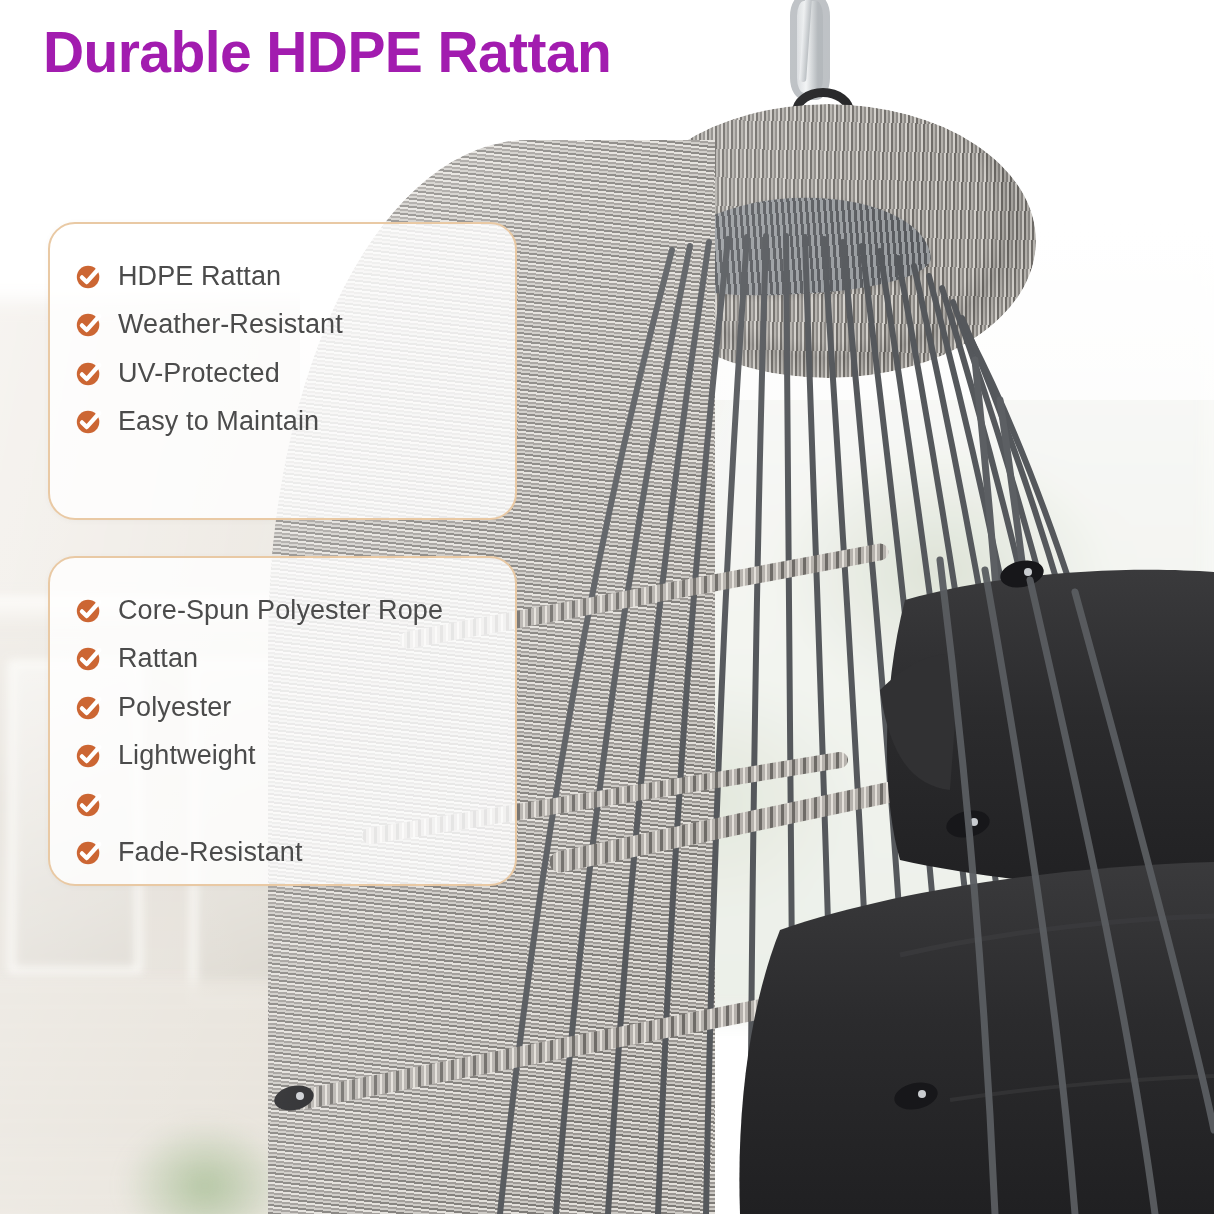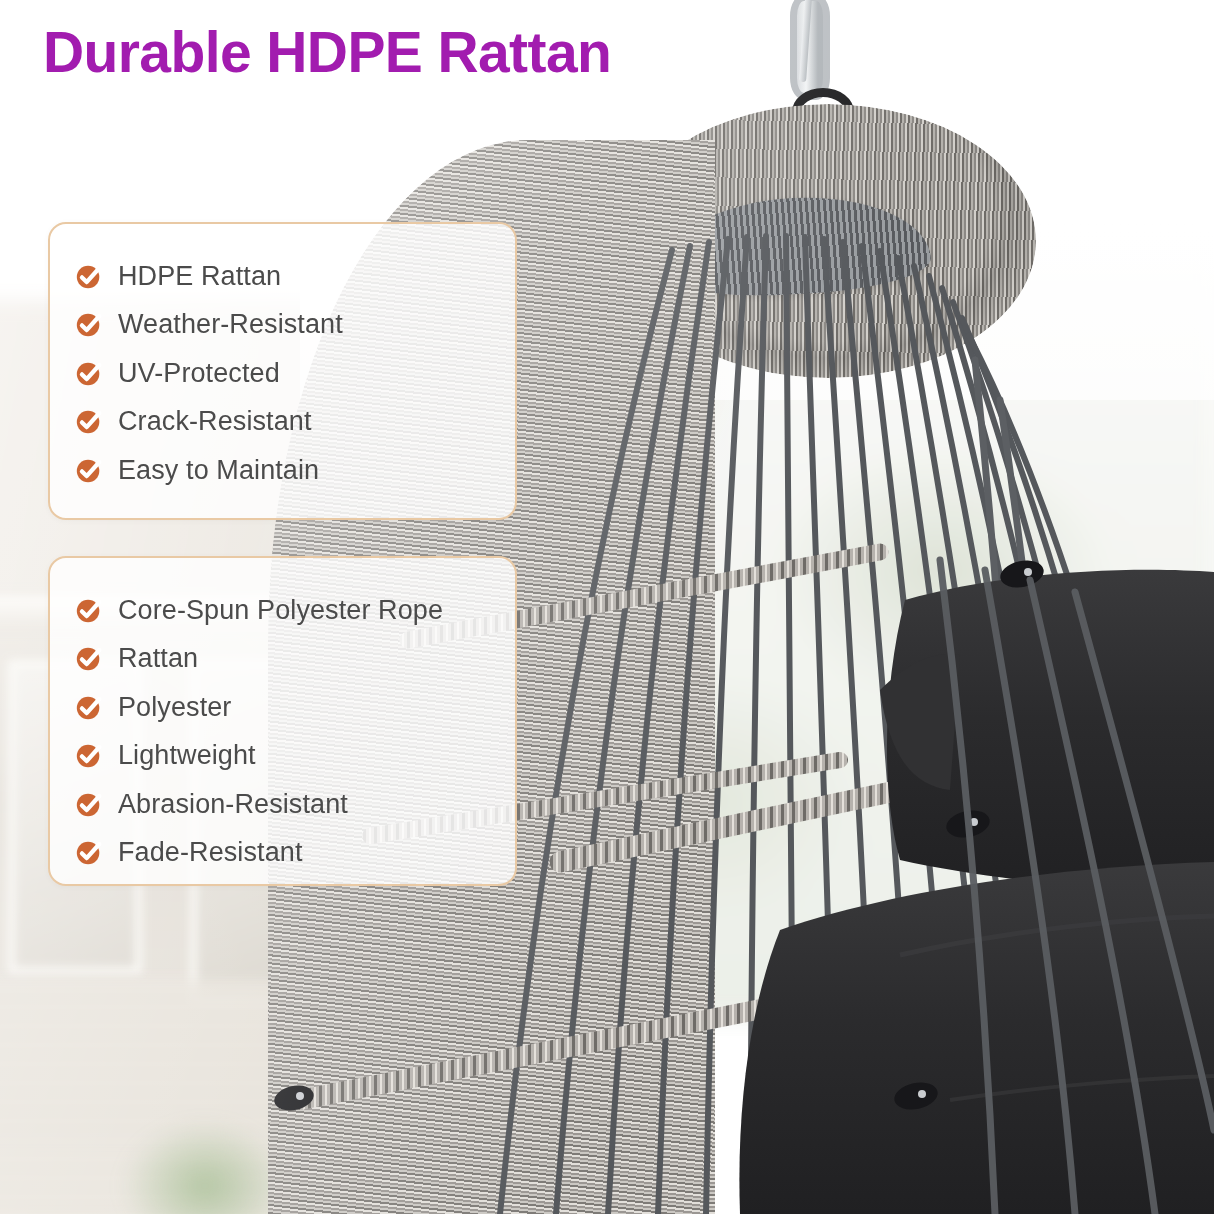--- a/index.html
+++ b/index.html
@@ -86,21 +86,21 @@
     -webkit-mask:linear-gradient(#000 0 0) padding-box, linear-gradient(#000 0 0);}
 
   .ropes{position:absolute;left:0;top:0;width:1214px;height:1214px;}
 
   
   .title{position:absolute;left:43px;top:22px;width:700px;
     font-size:57px;font-weight:bold;color:#a21caf;letter-spacing:-.6px;line-height:1.06;}
   .subtitle{position:absolute;left:43px;top:95px;width:780px;
     font-size:46px;font-weight:300;color:#3f3f3f;letter-spacing:-.4px;line-height:1.1;}
 
-  .feature-box{position:absolute;border:2px solid #e9c9a4;border-radius:18px;
+  .feature-box{position:absolute;border:2px solid #e9c9a4;border-radius:27px;
     background:rgba(255,255,255,.80);
     box-shadow:0 1px 6px rgba(0,0,0,.035);}
   #box-hdpe{left:48px;top:222px;width:465px;height:294px;}
   #box-rope{left:48px;top:556px;width:465px;height:326px;}
 
   .feat-list{list-style:none;margin:0;padding:28px 0 0 26px;}
   .feat-item{display:flex;align-items:center;height:48.5px;}
   .chk{position:relative;width:25px;height:25px;flex:0 0 25px;margin-right:17px;}
   .chk svg{position:absolute;left:-2px;top:-3px;width:30px;height:30px;display:block;}
   .feat-label{font-size:27px;font-weight:300;color:#4b4b4b;letter-spacing:.1px;white-space:nowrap;}
@@ -261,29 +261,20 @@
         </span>
         <span class="feat-label">UV-Protected</span>
       </li>
       <li class="feat-item">
         <span class="chk">
           <svg viewBox="0 0 32 32">
               <circle cx="15" cy="17" r="12" fill="#cc6633"></circle>
             <path d="M8.5 17.5 L13.5 22.5 L27 7.5" stroke="#fff" stroke-width="4.6" fill="none" stroke-linecap="round" stroke-linejoin="round"></path>
             </svg>
         </span>
-        <span class="feat-label">Crack-Resistant</span>
-      </li>
-      <li class="feat-item">
-        <span class="chk">
-          <svg viewBox="0 0 32 32">
-              <circle cx="15" cy="17" r="12" fill="#cc6633"></circle>
-            <path d="M8.5 17.5 L13.5 22.5 L27 7.5" stroke="#fff" stroke-width="4.6" fill="none" stroke-linecap="round" stroke-linejoin="round"></path>
-            </svg>
-        </span>
         <span class="feat-label">Easy to Maintain</span>
       </li>
     </ul>
   </div>
 
   <div class="feature-box" id="box-rope">
     <ul class="feat-list">
       <li class="feat-item">
         <span class="chk">
           <svg viewBox="0 0 32 32">
@@ -320,21 +311,20 @@
         </span>
         <span class="feat-label">Lightweight</span>
       </li>
       <li class="feat-item">
         <span class="chk">
           <svg viewBox="0 0 32 32">
               <circle cx="15" cy="17" r="12" fill="#cc6633"></circle>
             <path d="M8.5 17.5 L13.5 22.5 L27 7.5" stroke="#fff" stroke-width="4.6" fill="none" stroke-linecap="round" stroke-linejoin="round"></path>
             </svg>
         </span>
-        <span class="feat-label">Abrasion-Resistant</span>
       </li>
       <li class="feat-item">
         <span class="chk">
           <svg viewBox="0 0 32 32">
               <circle cx="15" cy="17" r="12" fill="#cc6633"></circle>
             <path d="M8.5 17.5 L13.5 22.5 L27 7.5" stroke="#fff" stroke-width="4.6" fill="none" stroke-linecap="round" stroke-linejoin="round"></path>
             </svg>
         </span>
         <span class="feat-label">Fade-Resistant</span>
       </li>

